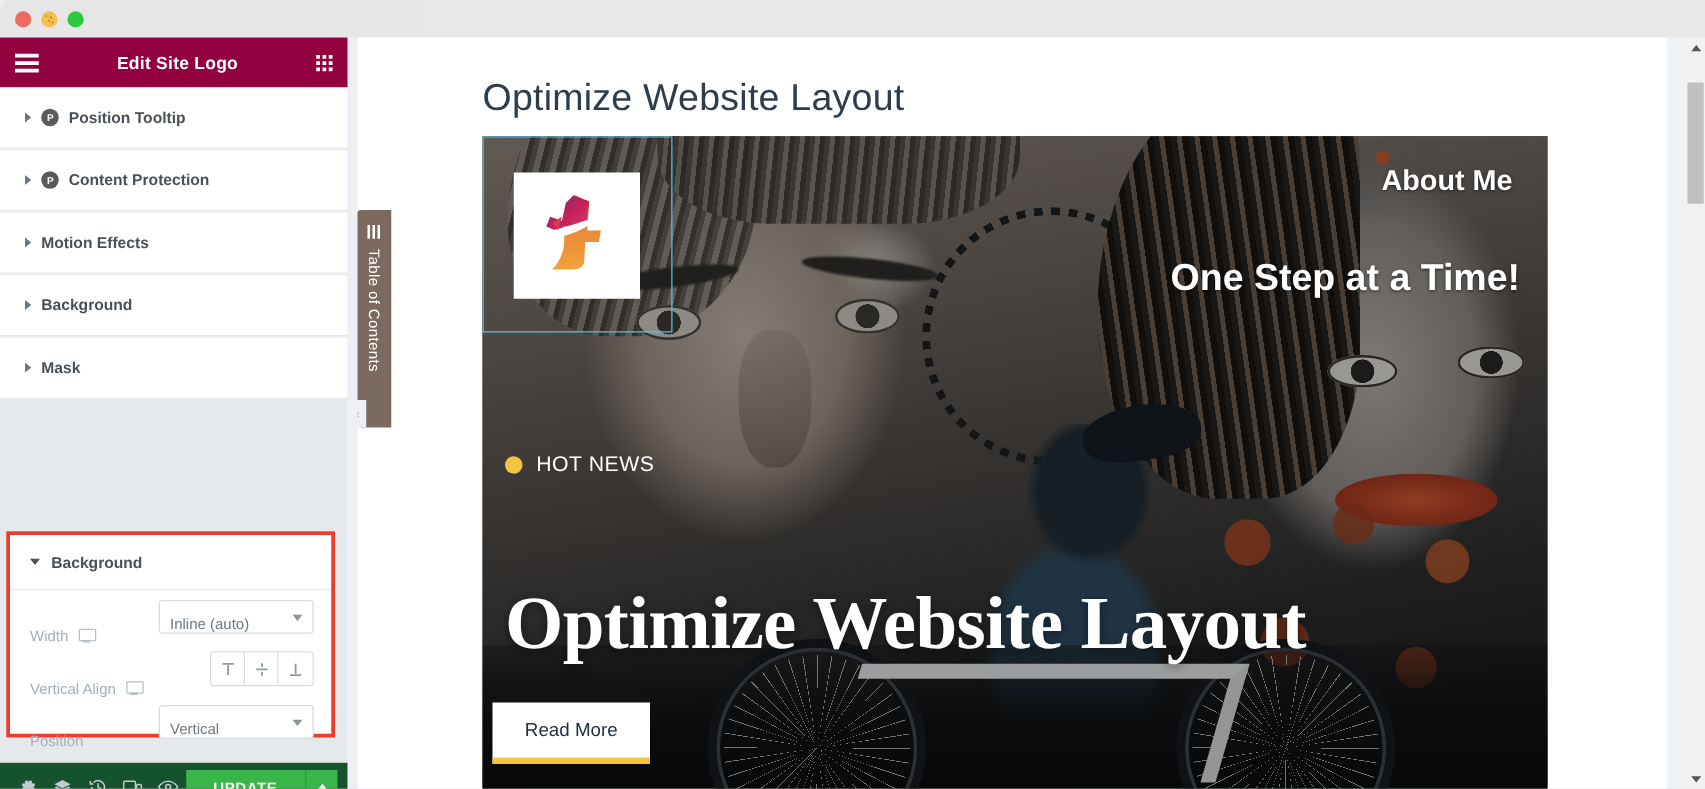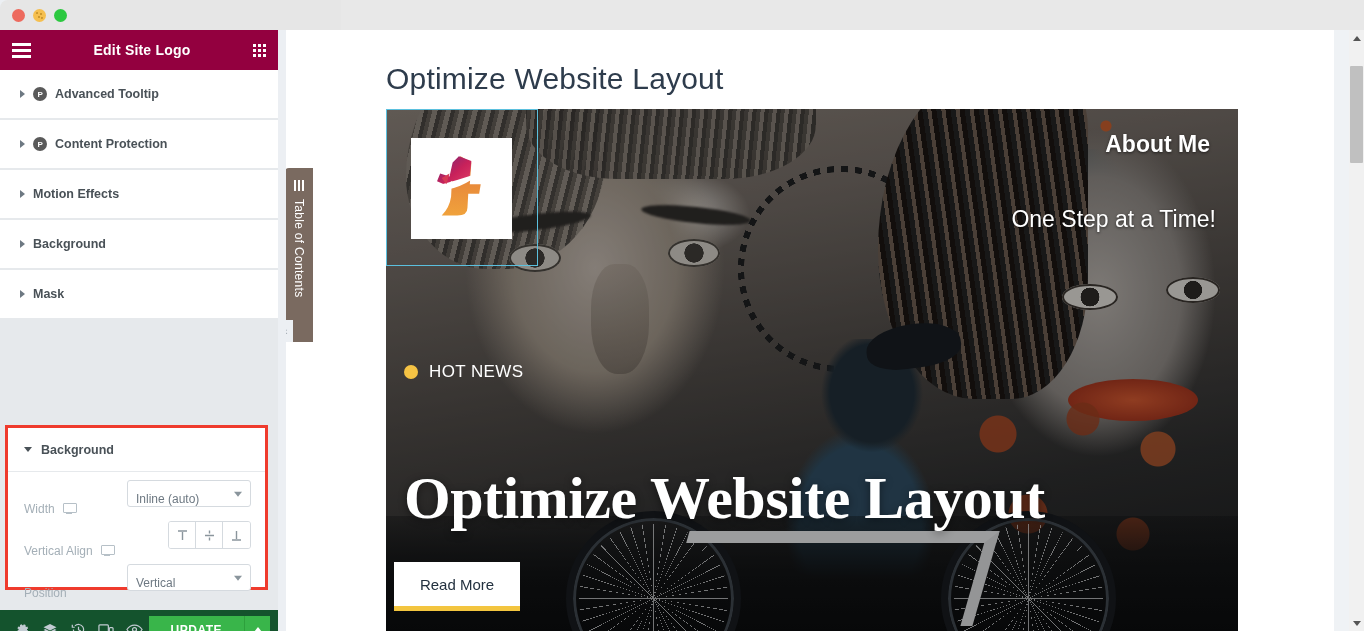--- a/index.html
+++ b/index.html
@@ -332,21 +332,21 @@
   .hero-scrim { position: absolute; inset: 0; background: rgba(10,12,16,.34); }
 
   
   .about-me {
     position: absolute; right: 28px; top: 22px;
     font-size: 23px; font-weight: bold; color: #fff;
     text-shadow: 0 1px 3px rgba(0,0,0,.6);
   }
   .one-step {
     position: absolute; right: 22px; top: 97px;
-    font-size: 23px; font-weight: normal; color: #fff;
+    font-size: 30px; font-weight: bold; color: #fff;
     text-shadow: 0 1px 3px rgba(0,0,0,.6);
   }
   .hot-news {
     position: absolute; left: 18px; top: 253px;
     display: flex; align-items: center; gap: 11px;
   }
   .hot-dot { width: 14px; height: 14px; border-radius: 50%; background: #f5c344; }
   .hot-label { font-size: 17px; color: #fff; letter-spacing: .4px; }
   .hero-headline {
     position: absolute; left: 18px; top: 355px;
@@ -430,21 +430,21 @@
           <i></i>
           <i></i>
       </span>
     </div>
 
     <div class="panel-body">
 
       <div class="section">
         <span class="sec-arrow"></span>
         <span class="sec-badge">P</span>
-        <span class="sec-label">Advanced Tooltip</span>
+        <span class="sec-label">Position Tooltip</span>
       </div>
 
       <div class="section">
         <span class="sec-arrow"></span>
         <span class="sec-badge">P</span>
         <span class="sec-label">Content Protection</span>
       </div>
 
       <div class="section">
         <span class="sec-arrow"></span>

